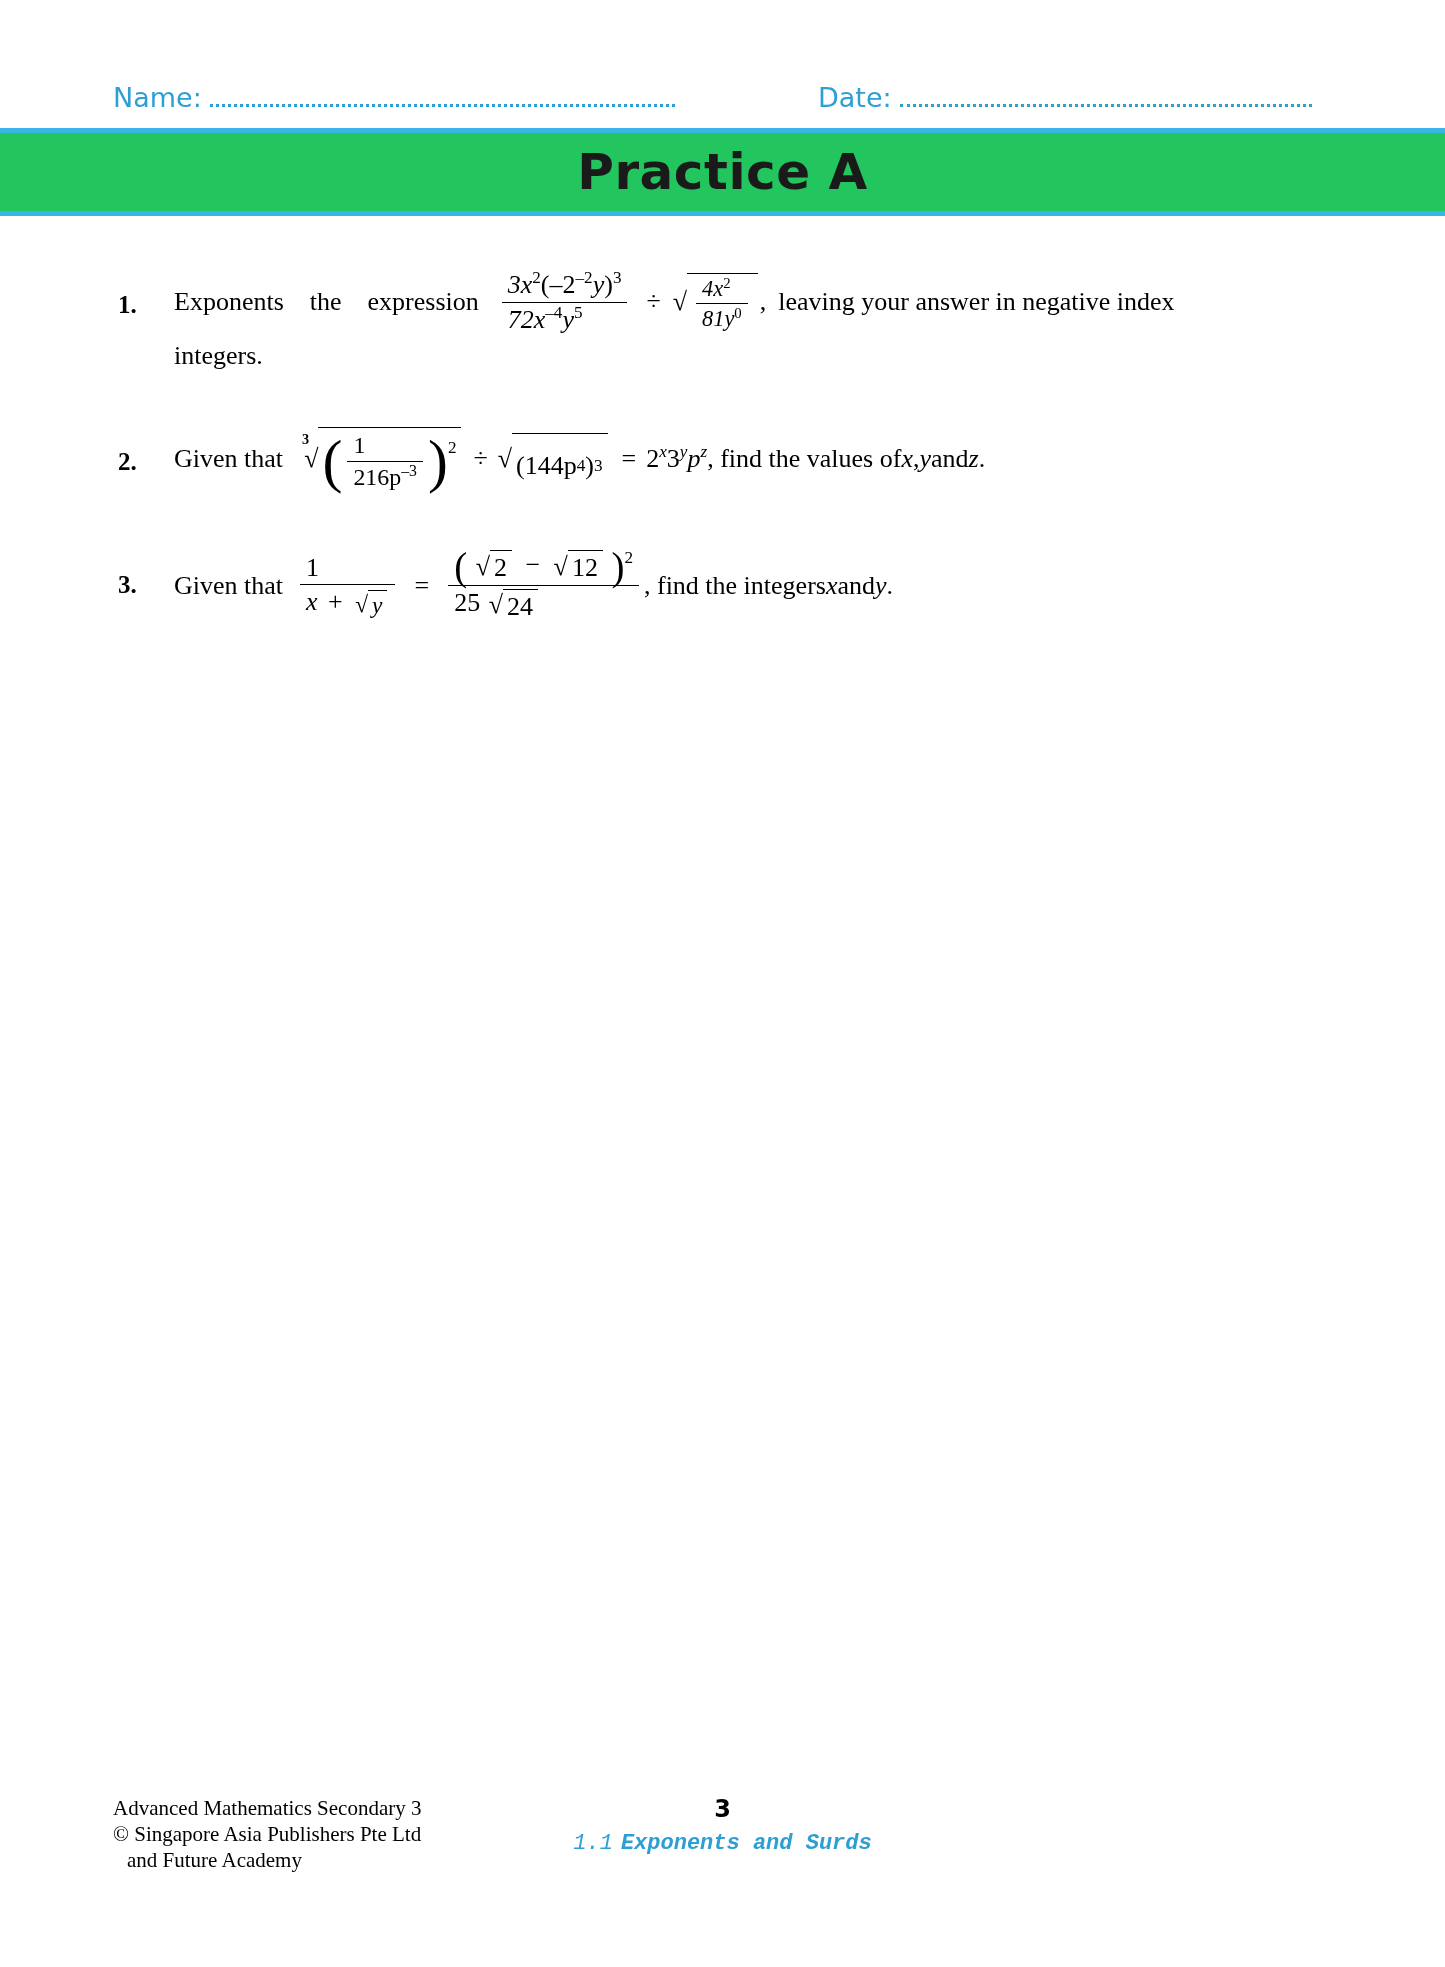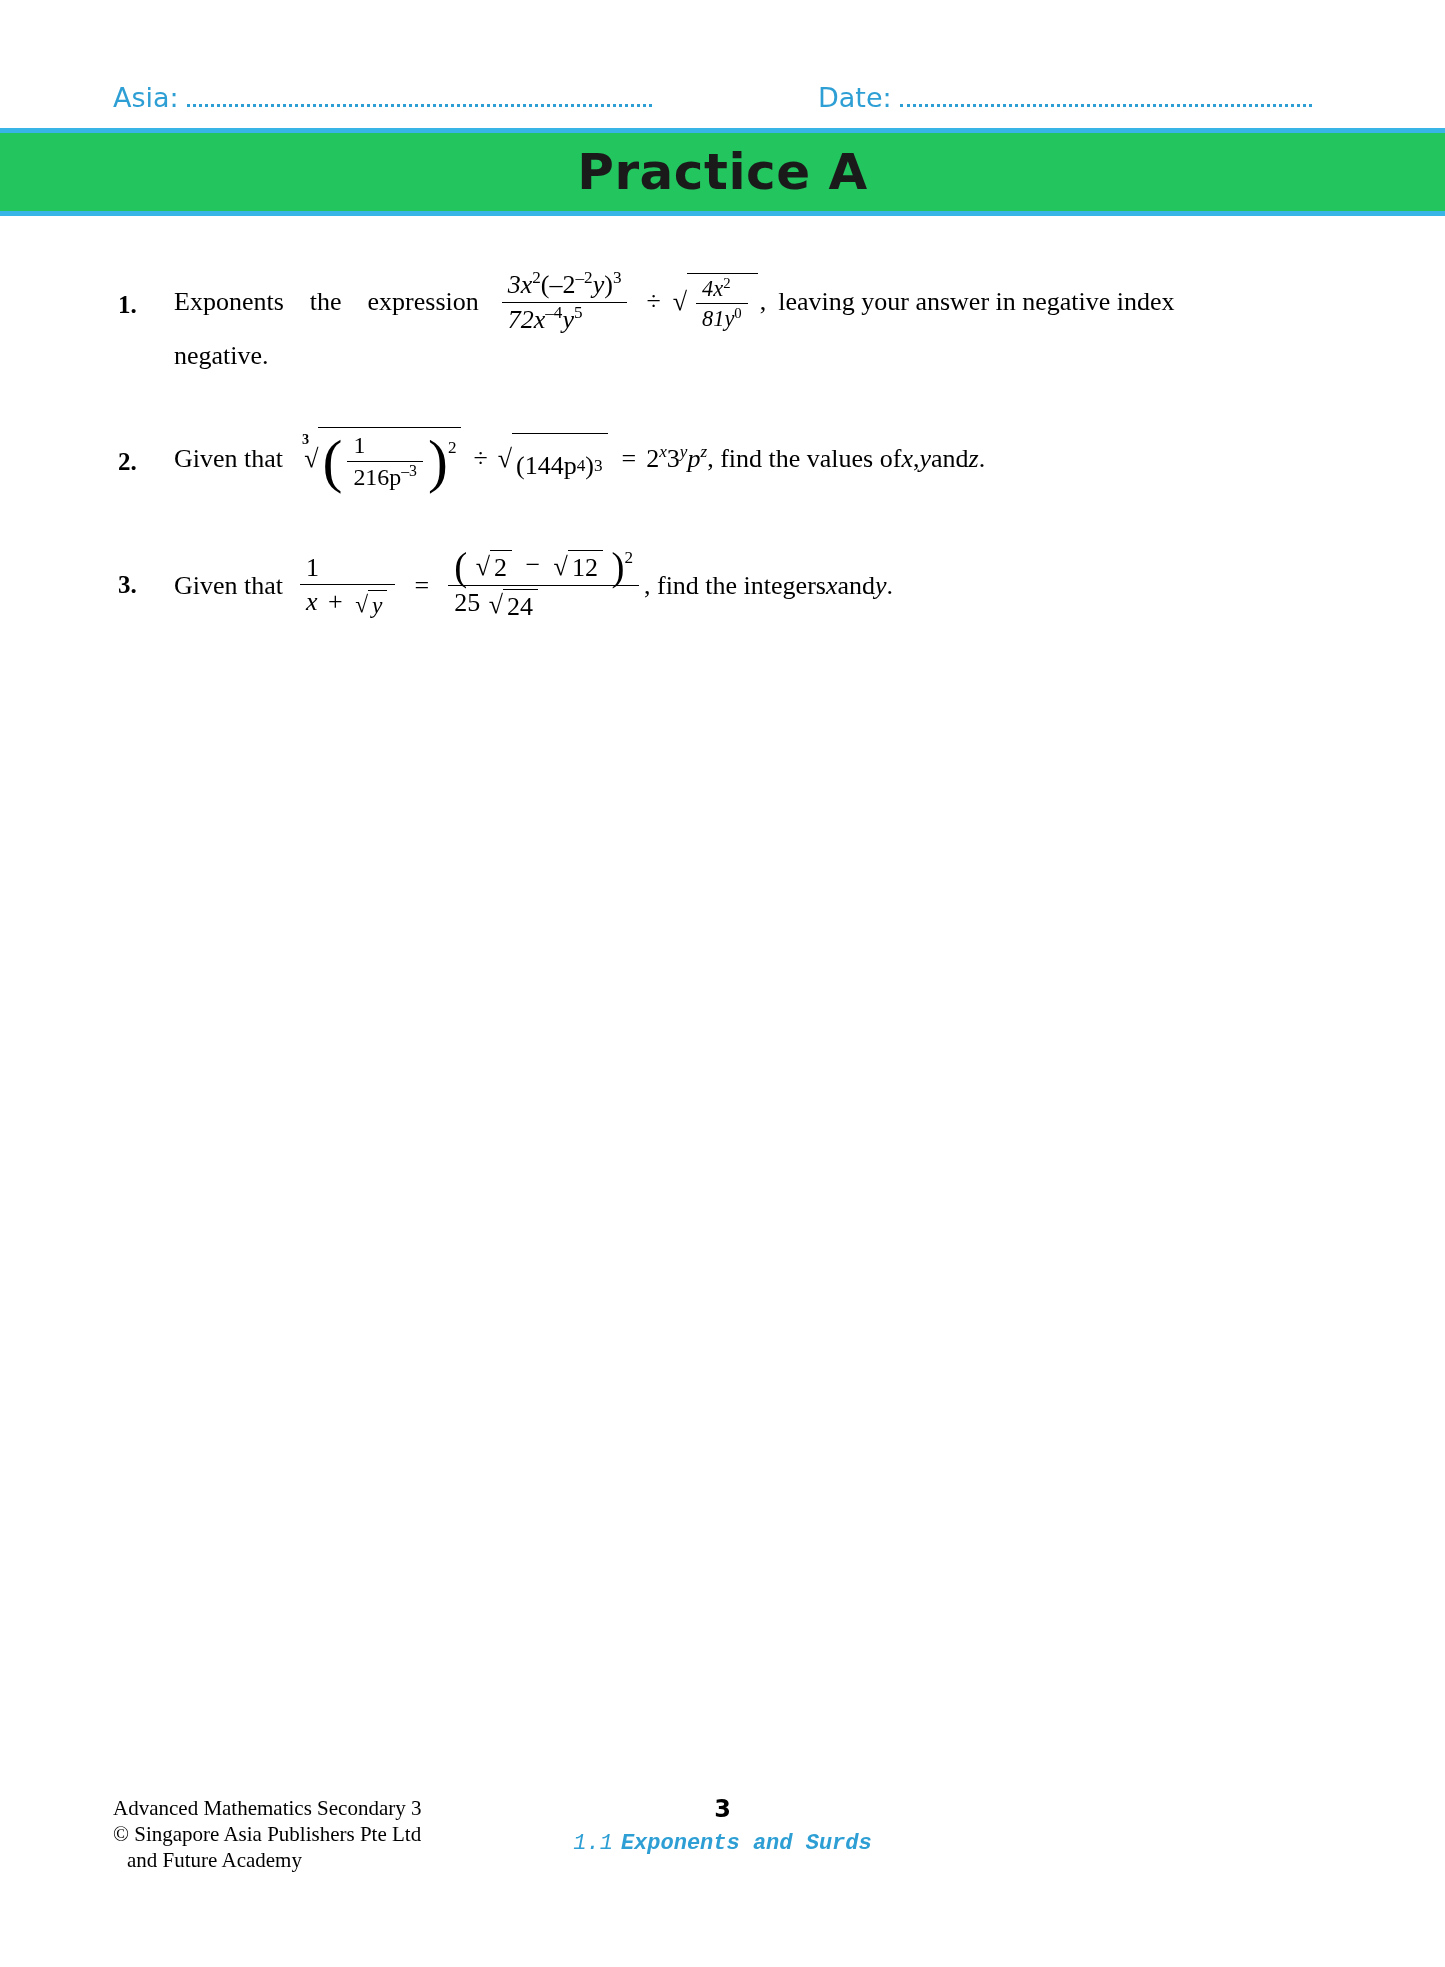--- a/index.html
+++ b/index.html
@@ -213,21 +213,21 @@
     font-size: 22px;
     color: #2e9fd4;
   }
   .footer-chapter .ch-title { font-weight: bold; margin-left: 8px; }
 </style>
 </head>
 <body>
 
 <div class="name-date-row">
   <div class="name-block">
-    <span class="nd-label">Asia:</span>
+    <span class="nd-label">Name:</span>
     <span class="dots"></span>
   </div>
   <div class="date-block">
     <span class="nd-label">Date:</span>
     <span class="dots"></span>
   </div>
 </div>
 
 <div class="banner">
   <span class="banner-title">Practice A</span>
@@ -269,21 +269,21 @@
               <span class="den nowrap">
                 <span class="it">81y</span><span class="sup">0</span>
               </span>
             </span>
           </span>
         </span>
         <span>,</span>
         <span style="width:12px"></span>
         <span>leaving  your  answer  in  negative  index</span>
       </div>
-      <div class="q1-line2">negative.</div>
+      <div class="q1-line2">integers.</div>
     </div>
   </div>
 
   <div class="q" style="margin-top:52px">
     <div class="q-num">2.</div>
     <div class="q-body">
       <div style="display:flex;align-items:center;flex-wrap:nowrap">
         <span>Given that</span>
         <span style="width:12px"></span>
 

